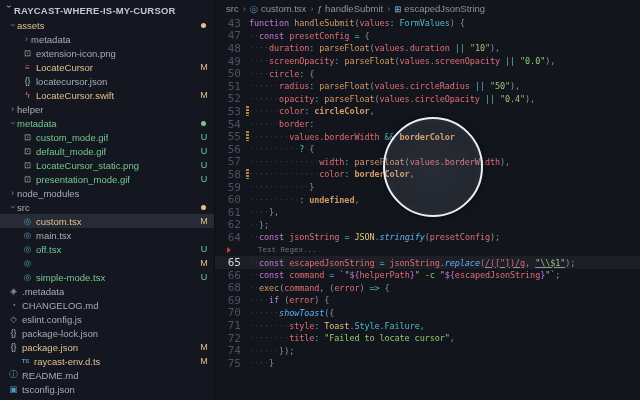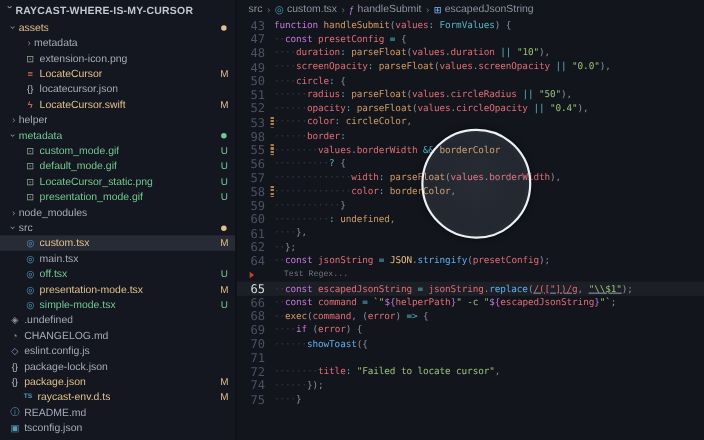--- a/index.html
+++ b/index.html
@@ -39,27 +39,27 @@
   .cl.current .num { color:#d4d9e2; }
   .cl .content { padding-left:8px; white-space:pre; letter-spacing:-.1px; }
   .gmark { position:absolute; left:31px; top:1px; width:3px; height:10px; background:repeating-linear-gradient(#b08442 0 2px, transparent 2px 3px); }
   .rmark { position:absolute; left:12px; top:3px; width:0; height:0; border-left:4px solid #c24038; border-top:3px solid transparent; border-bottom:3px solid transparent; }
   .lens { font-size:7.5px; font-family:Liberation Mono, monospace; color:#6d7480; padding-left:17px; cursor:pointer; }
 
   
   .tk-kw { color:#c678dd; }
   .tk-nm { color:#e06c75; }
   .tk-cl { color:#d19a66; }
-  .tk-mt { color:#61afef; }
+  .tk-mt { color:#61afef;font-style:italic; }
   .tk-ty { color:#56b6c2; }
   .tk-ty2 { color:#e5c07b; }
   .tk-st { color:#98c379; }
   .tk-op { color:#56b6c2; }
   .tk-pn { color:#8b92a0; }
-  .tk-cs { color:#d19a66; }
+  .tk-cs { color:#d19a66;font-weight:bold; }
   .tk-re { color:#e06c75; }
   .tk-in { color:#c678dd; }
   .tk-ws { color:#333a48; }
   .tk-u  { text-decoration:underline; text-decoration-color:#8a93a5; text-underline-offset:1px; }
 
   
   .spotlight { position:absolute; border-radius:50%; border:2px solid #eceff3; background:radial-gradient(circle, rgba(195,208,230,.12) 0%, rgba(195,208,230,.09) 75%, rgba(195,208,230,.06) 100%); box-shadow:0 0 6px rgba(0,0,0,.55), inset 0 0 10px rgba(255,255,255,.05); pointer-events:none; }
 </style>
 </head>
 <body>
@@ -146,31 +146,30 @@
           <span class="ficon" style="color: rgb(81, 154, 186);">◎</span>
           <span class="lbl">main.tsx</span>
         </div>
         <div class="sb-row" style="padding-left: 22px;">
           <span class="ficon" style="color: rgb(81, 154, 186);">◎</span>
           <span class="lbl c-unt">off.tsx</span>
           <span class="badge b-U">U</span>
         </div>
         <div class="sb-row" style="padding-left: 22px;">
           <span class="ficon" style="color: rgb(81, 154, 186);">◎</span>
-          <span class="lbl c-mod">presentation-mode.tsx</span>
           <span class="badge b-M">M</span>
         </div>
         <div class="sb-row" style="padding-left: 22px;">
           <span class="ficon" style="color: rgb(81, 154, 186);">◎</span>
           <span class="lbl c-unt">simple-mode.tsx</span>
           <span class="badge b-U">U</span>
         </div>
         <div class="sb-row" style="padding-left: 8px;">
           <span class="ficon" style="color: rgb(138, 145, 153);">◈</span>
-          <span class="lbl">.undefined</span>
+          <span class="lbl">.metadata</span>
         </div>
         <div class="sb-row" style="padding-left: 8px;">
           <span class="ficon" style="color: rgb(138, 145, 153);">◔</span>
           <span class="lbl">CHANGELOG.md</span>
         </div>
         <div class="sb-row" style="padding-left: 8px;">
           <span class="ficon" style="color: rgb(168, 126, 209);">◇</span>
           <span class="lbl">eslint.config.js</span>
         </div>
         <div class="sb-row" style="padding-left: 8px;">
@@ -247,21 +246,21 @@
         <div class="cl">
           <span class="num">52</span>
           <span class="content"><span class="tk-ws">······</span><span class="tk-nm">opacity</span><span class="tk-op">:</span><span class="tk-pn"> </span><span class="tk-cl">parseFloat</span><span class="tk-pn">(</span><span class="tk-nm">values</span><span class="tk-pn">.</span><span class="tk-nm">circleOpacity</span><span class="tk-pn"> </span><span class="tk-op">||</span><span class="tk-pn"> </span><span class="tk-st">"0.4"</span><span class="tk-pn">),</span></span>
         </div>
         <div class="cl">
           <span class="gmark"></span>
           <span class="num">53</span>
           <span class="content"><span class="tk-ws">······</span><span class="tk-nm">color</span><span class="tk-op">:</span><span class="tk-pn"> </span><span class="tk-cs">circleColor</span><span class="tk-pn">,</span></span>
         </div>
         <div class="cl">
-          <span class="num">98</span>
+          <span class="num">54</span>
           <span class="content"><span class="tk-ws">······</span><span class="tk-nm">border</span><span class="tk-op">:</span></span>
         </div>
         <div class="cl">
           <span class="gmark"></span>
           <span class="num">55</span>
           <span class="content"><span class="tk-ws">········</span><span class="tk-nm">values</span><span class="tk-pn">.</span><span class="tk-nm">borderWidth</span><span class="tk-pn"> </span><span class="tk-op">&amp;&amp;</span><span class="tk-pn"> </span><span class="tk-cs">borderColor</span></span>
         </div>
         <div class="cl">
           <span class="num">56</span>
           <span class="content"><span class="tk-ws">··········</span><span class="tk-op">?</span><span class="tk-pn"> {</span></span>
@@ -315,20 +314,21 @@
         <div class="cl">
           <span class="num">69</span>
           <span class="content"><span class="tk-ws">····</span><span class="tk-kw">if</span><span class="tk-pn"> (</span><span class="tk-nm">error</span><span class="tk-pn">) {</span></span>
         </div>
         <div class="cl">
           <span class="num">70</span>
           <span class="content"><span class="tk-ws">······</span><span class="tk-mt">showToast</span><span class="tk-pn">({</span></span>
         </div>
         <div class="cl">
           <span class="num">71</span>
+          <span class="content"><span class="tk-ws">········</span><span class="tk-nm">style</span><span class="tk-op">:</span><span class="tk-pn"> </span><span class="tk-ty2">Toast</span><span class="tk-pn">.</span><span class="tk-ty">Style</span><span class="tk-pn">.</span><span class="tk-ty">Failure</span><span class="tk-pn">,</span></span>
         </div>
         <div class="cl">
           <span class="num">72</span>
           <span class="content"><span class="tk-ws">········</span><span class="tk-nm">title</span><span class="tk-op">:</span><span class="tk-pn"> </span><span class="tk-st">"Failed to locate cursor"</span><span class="tk-pn">,</span></span>
         </div>
         <div class="cl">
           <span class="num">74</span>
           <span class="content"><span class="tk-ws">······</span><span class="tk-pn">});</span></span>
         </div>
         <div class="cl">

